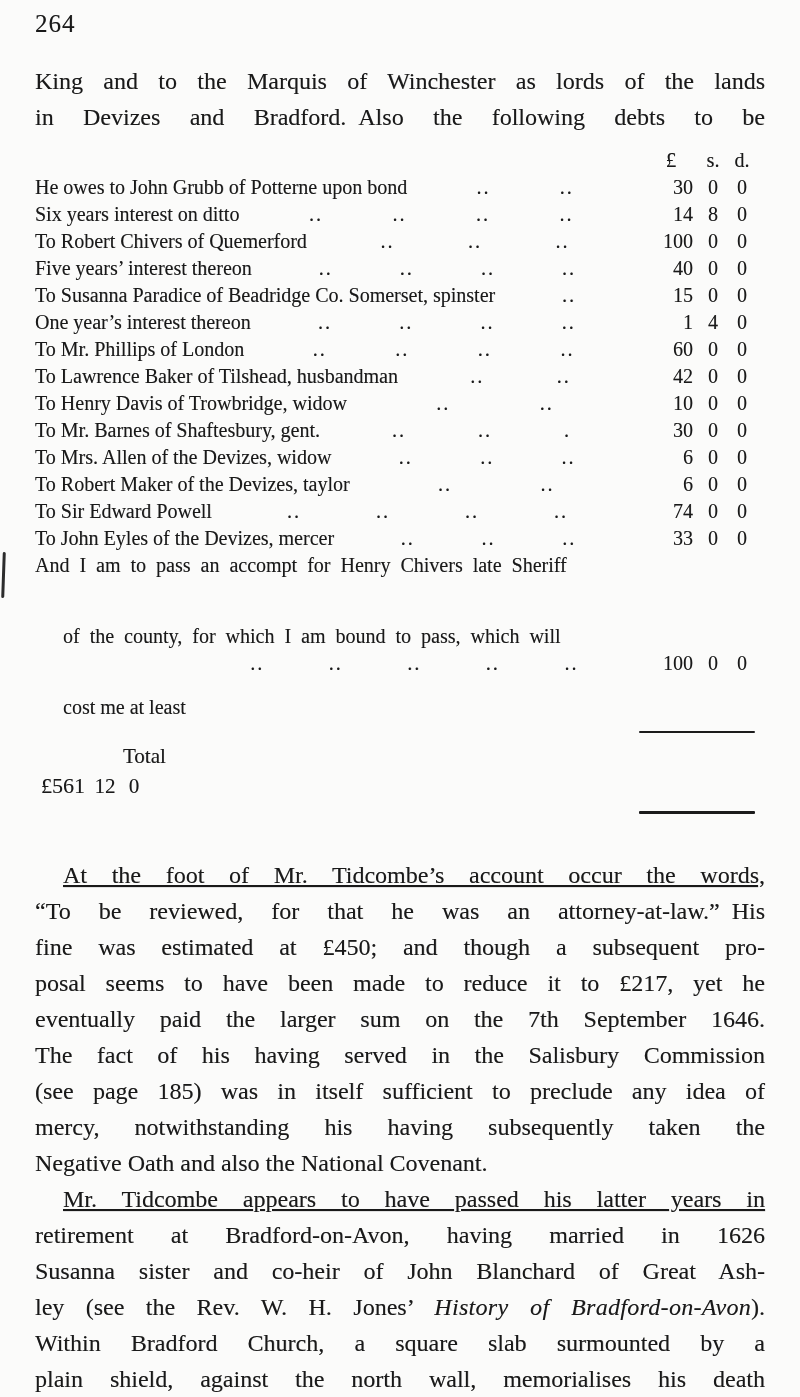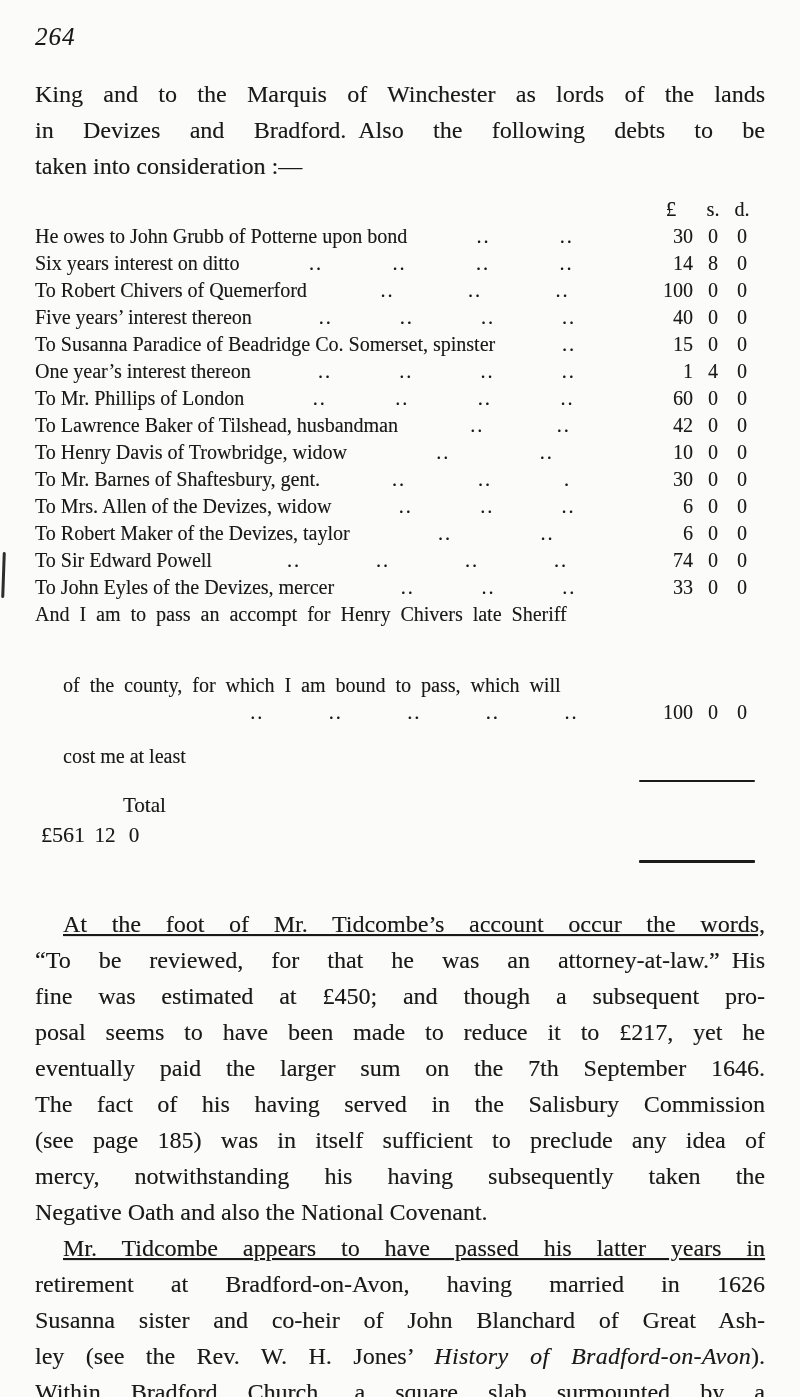--- a/index.html
+++ b/index.html
@@ -9,21 +9,21 @@
     margin:0 auto;
     background:#fbfbfa;
     color:#191919;
     font-family:"Liberation Serif","DejaVu Serif",serif;
     box-sizing:border-box;
     padding:10px 35px 0 35px;
     overflow:hidden;
     text-shadow:0.3px 0.3px 0 rgba(0,0,0,0.35);
   }
   
-  .page-header { position:relative; height:32px; margin-top:13px;font-style:italic; }
+  .page-header { position:relative; height:32px; margin-top:0; }
   .page-number { position:absolute; left:0; top:0; font-size:25px; letter-spacing:1px; }
   .running-title {
     text-align:center; font-size:16px; font-weight:700;
     letter-spacing:2.5px; word-spacing:9px; padding-top:5px;
   }
   
   .para { font-size:24px; line-height:36px; }
   .intro { margin-top:21px; }
   .line { text-align:justify; text-align-last:justify; }
   .line.flush-left { text-align-last:left; }
@@ -69,21 +69,20 @@
 
   <div class="scan-artifact"></div>
 
   <div class="page-header">
     <span class="page-number">264</span>
   </div>
 
   <div class="para intro">
       <div class="line">King and to the Marquis of Winchester as lords of the lands</div>
       <div class="line">in Devizes and Bradford. Also the following debts to be</div>
-      <div class="line flush-left">taken into consideration :—</div>
     </div>
 
   <div class="account">
     <div class="acct-head">
       <span class="acct-spacer"></span>
       <span class="amounts">
         <span class="h-pounds">£</span>
         <span class="h-shillings">s.</span>
         <span class="h-pence">d.</span>
       </span>

